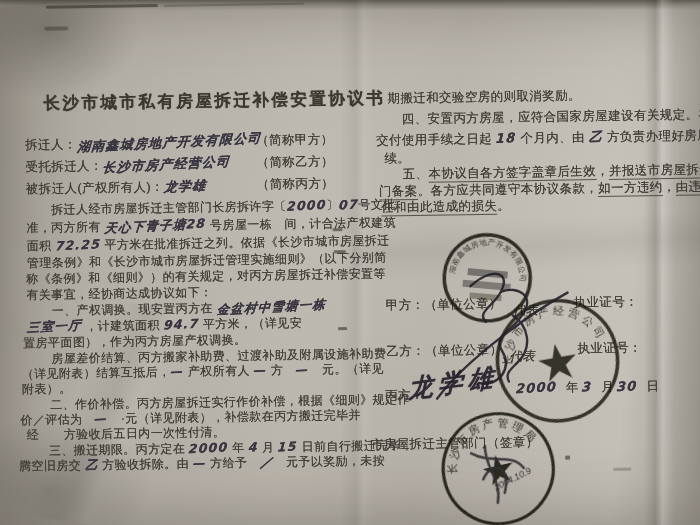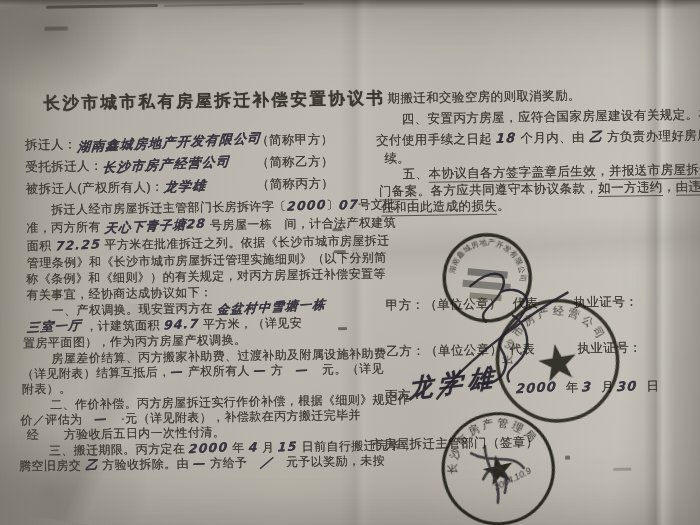--- a/index.html
+++ b/index.html
@@ -32,21 +32,21 @@
   .rcol{font-size:12.5px;}
   .title{font-weight:bold;font-size:16.5px;letter-spacing:2.5px;color:#3a3831;
          text-shadow:0 0 .8px rgba(55,52,45,.9);}
   .party{width:345px;font-size:12.5px;}
   .party .alias{position:absolute;left:231px;top:0;}
   .hw, .line .hw{font-family:"DejaVu Sans",sans-serif;font-style:italic;font-weight:bold;
       color:#39364100;color:#393641;display:inline-block;transform:rotate(-2deg) skewX(-7deg);
       letter-spacing:1.2px;font-size:1.04em;text-shadow:0 0 .4px rgba(45,42,52,.9);}
   .ul{border-bottom:1.3px solid rgba(58,55,49,.8);padding-bottom:1px;}
   .sig-label{position:absolute;left:0;top:0;}
-  .sig-rep{position:absolute;top:0;}
+  .sig-rep{position:absolute;top:7px;font-style:italic;}
   .sig-cert{position:absolute;top:0;}
   .bf-sign{font-size:25px;letter-spacing:5px;color:#2e2b35;transform:rotate(-7deg) skewX(-8deg);
       text-shadow:0 0 1px rgba(40,37,48,.7);}
   .gap-unit{margin:0 3px 0 9px;}
   
   .smudge{position:absolute;background:rgba(45,42,37,.55);border-radius:2px;filter:blur(.6px);}
   .dash{position:absolute;background:rgba(40,38,34,.55);border-radius:1px;filter:blur(.4px);}
   .stamp{position:absolute;}
   .sigsvg{position:absolute;}
 </style>

